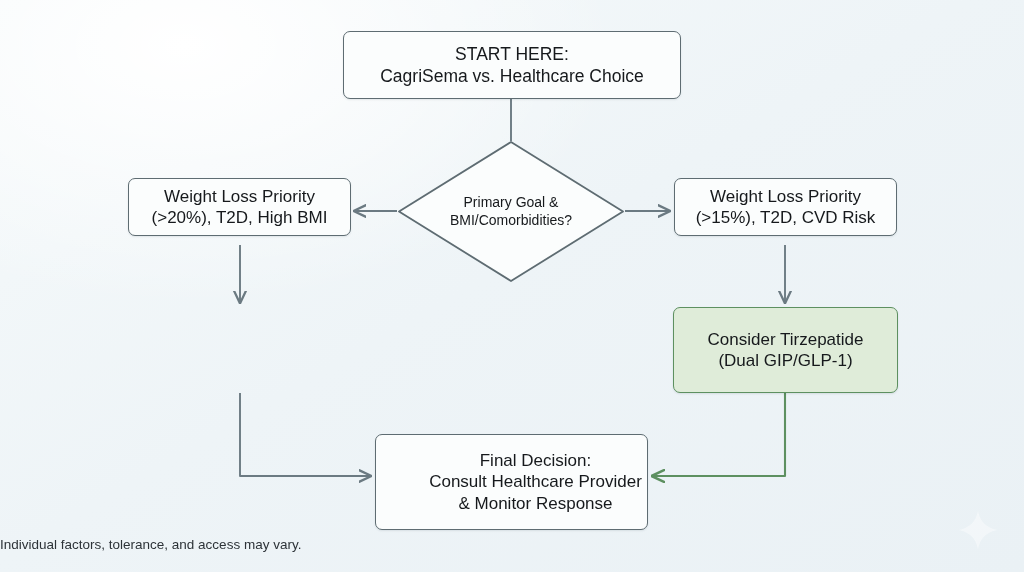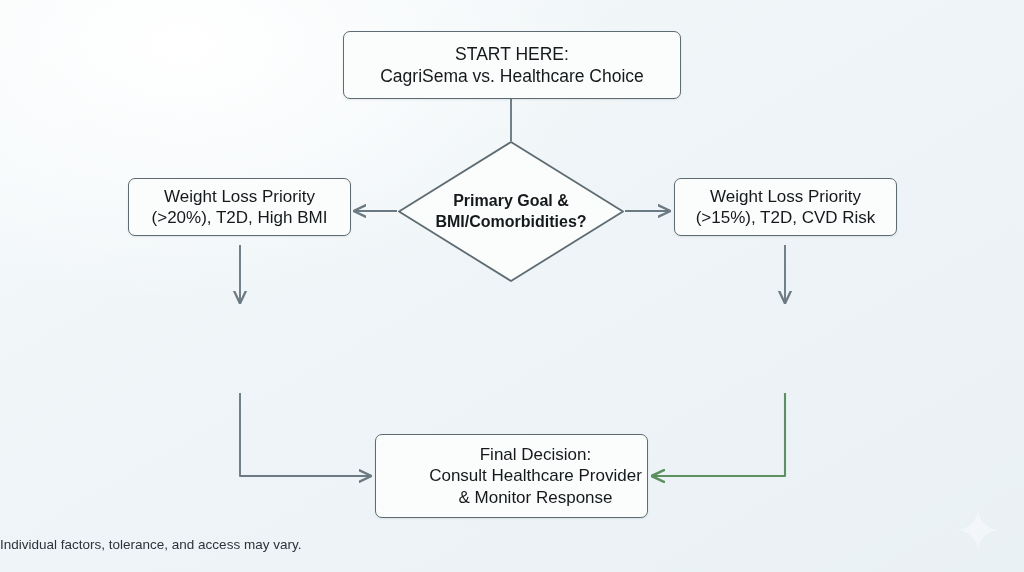--- a/index.html
+++ b/index.html
@@ -95,21 +95,21 @@
     left: 673px;
     top: 307px;
     background: #dfecd9;
     border: 1.9px solid #5d9060;
   }
 
   .node-final {
     left: 375px;
     top: 434px;
     width: 273px;
-    height: 84px;
+    height: 96px;
     background: #fbfdfd;
     border: 1.6px solid #5e6c72;
     font-size: 17px;
     box-shadow: 0 1px 2px rgba(40,60,70,0.10);
     padding-left: 48px;
   }
 
   
   .diamond-wrap {
     position: absolute;
@@ -121,25 +121,24 @@
   .diamond-label {
     position: absolute;
     left: 0;
     top: 0;
     width: 228px;
     height: 143px;
     display: flex;
     align-items: center;
     justify-content: center;
     text-align: center;
-    font-size: 16px;
+    font-size: 14px;
     color: #16191c;
     line-height: 1.26;
     white-space: pre-line;
-    font-weight: bold;
   }
 
   
   .footnote {
     position: absolute;
     left: 0;
     top: 537px;
     width: 1024px;
     text-align: left;
     font-size: 13.5px;
@@ -187,20 +186,22 @@
 BMI/Comorbidities?</div>
   </div>
 
   <div class="node node-branch left">Weight Loss Priority
 (&gt;20%), T2D, High BMI</div>
 
   <div class="node node-branch right">Weight Loss Priority
 (&gt;15%), T2D, CVD Risk</div>
 
 
+  <div class="node node-treatment green">Consider Tirzepatide
+(Dual GIP/GLP-1)</div>
 
   <div class="node node-final">Final Decision:
 Consult Healthcare Provider
 &amp; Monitor Response</div>
 
   <div class="footnote">Individual factors, tolerance, and access may vary.</div>
 
   <svg class="watermark" viewBox="0 0 40 40" xmlns="http://www.w3.org/2000/svg">
     <path d="M20 1 C22.2 11.8 28.2 17.8 39 20 C28.2 22.2 22.2 28.2 20 39 C17.8 28.2 11.8 22.2 1 20 C11.8 17.8 17.8 11.8 20 1 Z" fill="#ffffff"></path>
   </svg>

